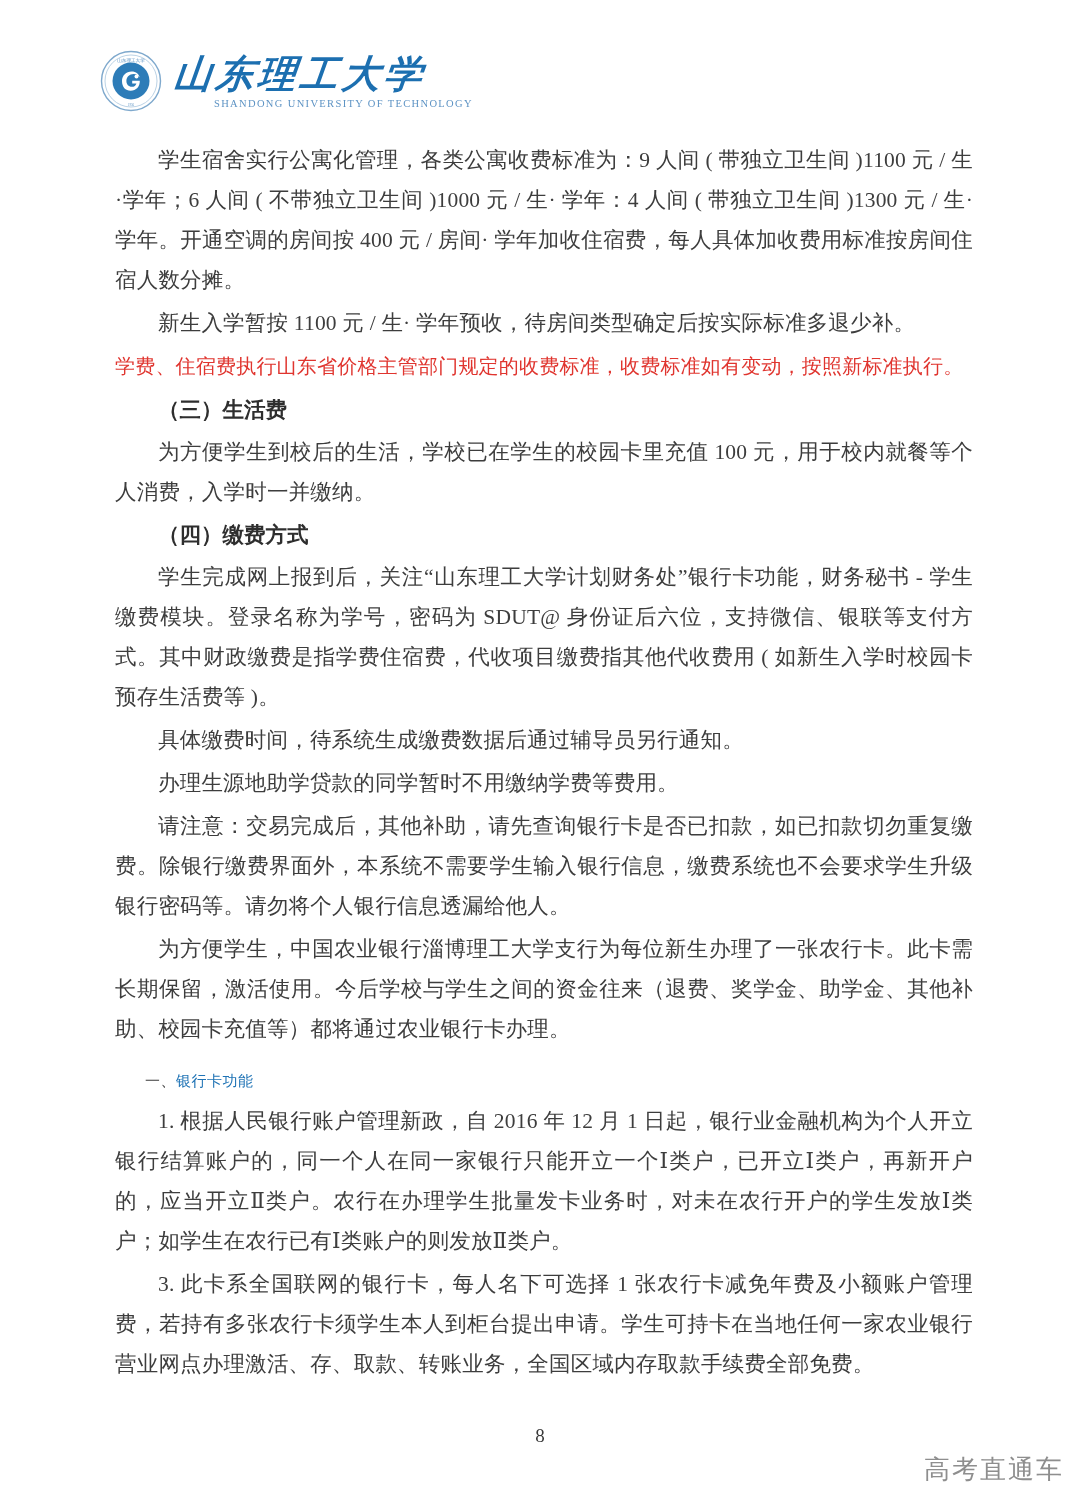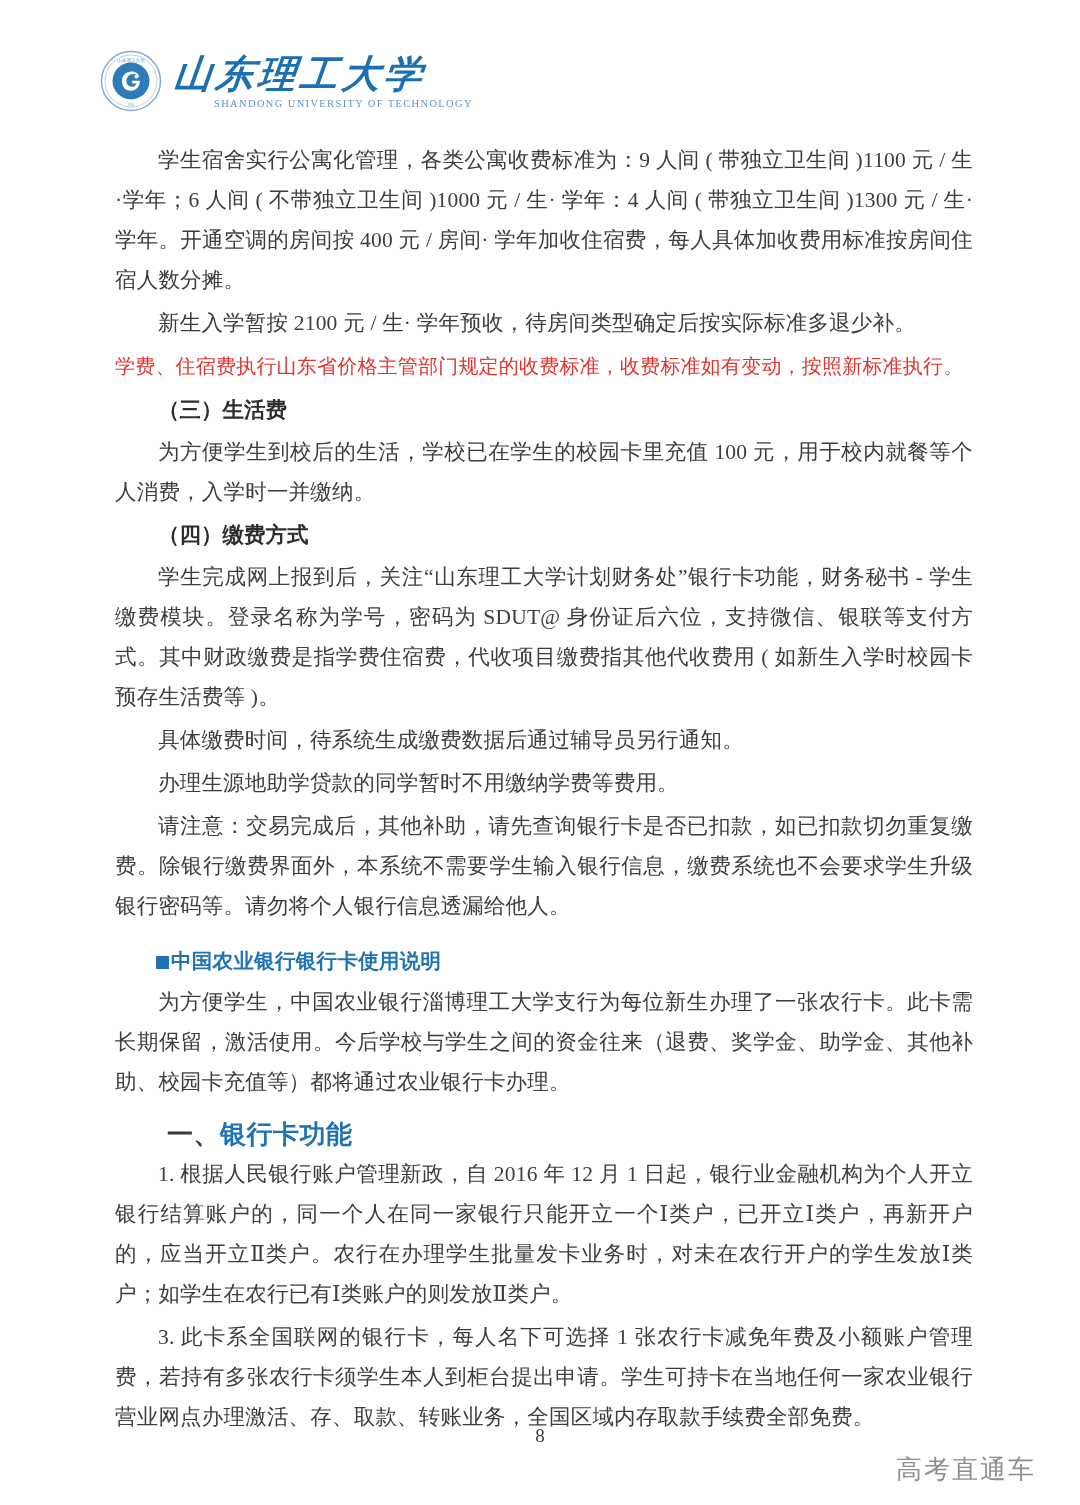--- a/index.html
+++ b/index.html
@@ -112,23 +112,23 @@
     display: inline-block;
     width: 13px;
     height: 13px;
     background: #1f73b5;
     margin-right: 2px;
     vertical-align: -1px;
   }
 
   h2.num-head {
     margin: 12px 0 0 0;
-    font-size: 26px;
-    line-height: 40px;
-    font-weight: 700;
+    font-size: 15px;
+    line-height: 40px;
+    font-weight: 400;
     text-indent: 2em;
     font-family: "Liberation Sans", "DejaVu Sans", sans-serif;
     color: #1f73b5;
     letter-spacing: 0.5px;
   }
   h2.num-head .num {
     color: #3a3a3a;
   }
   .sans { font-family: "Liberation Sans", "DejaVu Sans", sans-serif; }
 
@@ -138,21 +138,21 @@
     left: 0;
     right: 0;
     top: 1425px;
     text-align: center;
     font-size: 19px;
     color: #3a3a3a;
     font-family: "Liberation Serif", "DejaVu Serif", serif;
   }
   .watermark {
     position: absolute;
-    right: 44px;
+    right: 16px;
     bottom: 18px;
     font-size: 26px;
     color: #8e8e8e;
     letter-spacing: 2px;
     font-family: "Liberation Sans", "DejaVu Sans", sans-serif;
   }
 </style>
 </head>
 <body>
 
@@ -173,41 +173,38 @@
     <span class="wordmark">
       <span class="wordmark-cn">山东理工大学</span>
       <span class="wordmark-en">SHANDONG UNIVERSITY OF TECHNOLOGY</span>
     </span>
   </div>
 
   <div class="content">
 
     <p class="para">学生宿舍实行公寓化管理，各类公寓收费标准为：9 人间 ( 带独立卫生间 )1100 元 / 生·学年；6 人间 ( 不带独立卫生间 )1000 元 / 生· 学年：4 人间 ( 带独立卫生间 )1300 元 / 生· 学年。开通空调的房间按 400 元 / 房间· 学年加收住宿费，每人具体加收费用标准按房间住宿人数分摊。</p>
 
-    <p class="para">新生入学暂按 2100 元 / 生· 学年预收，待房间类型确定后按实际标准多退少补。</p>
+    <p class="para">新生入学暂按 1100 元 / 生· 学年预收，待房间类型确定后按实际标准多退少补。</p>
 
     <p class="red-line sans">学费、住宿费执行山东省价格主管部门规定的收费标准，收费标准如有变动，按照新标准执行。</p>
 
     <h3 class="sub-head">（三）生活费</h3>
 
     <p class="para">为方便学生到校后的生活，学校已在学生的校园卡里充值 100 元，用于校内就餐等个人消费，入学时一并缴纳。</p>
 
     <h3 class="sub-head">（四）缴费方式</h3>
 
     <p class="para">学生完成网上报到后，关注“山东理工大学计划财务处”银行卡功能，财务秘书 - 学生缴费模块。登录名称为学号，密码为 SDUT@ 身份证后六位，支持微信、银联等支付方式。其中财政缴费是指学费住宿费，代收项目缴费指其他代收费用 ( 如新生入学时校园卡预存生活费等 )。</p>
 
     <p class="para">具体缴费时间，待系统生成缴费数据后通过辅导员另行通知。</p>
 
     <p class="para">办理生源地助学贷款的同学暂时不用缴纳学费等费用。</p>
 
     <p class="para">请注意：交易完成后，其他补助，请先查询银行卡是否已扣款，如已扣款切勿重复缴费。除银行缴费界面外，本系统不需要学生输入银行信息，缴费系统也不会要求学生升级银行密码等。请勿将个人银行信息透漏给他人。</p>
 
-    <h2 class="blue-head">
-      <span class="sq-bullet"></span><span>中国农业银行银行卡使用说明</span>
-    </h2>
 
     <p class="para">为方便学生，中国农业银行淄博理工大学支行为每位新生办理了一张农行卡。此卡需长期保留，激活使用。今后学校与学生之间的资金往来（退费、奖学金、助学金、其他补助、校园卡充值等）都将通过农业银行卡办理。</p>
 
     <h2 class="num-head">
       <span class="num">一、</span><span>银行卡功能</span>
     </h2>
 
     <p class="para">1. 根据人民银行账户管理新政，自 2016 年 12 月 1 日起，银行业金融机构为个人开立银行结算账户的，同一个人在同一家银行只能开立一个Ⅰ类户，已开立Ⅰ类户，再新开户的，应当开立Ⅱ类户。农行在办理学生批量发卡业务时，对未在农行开户的学生发放Ⅰ类户；如学生在农行已有Ⅰ类账户的则发放Ⅱ类户。</p>
 
 

